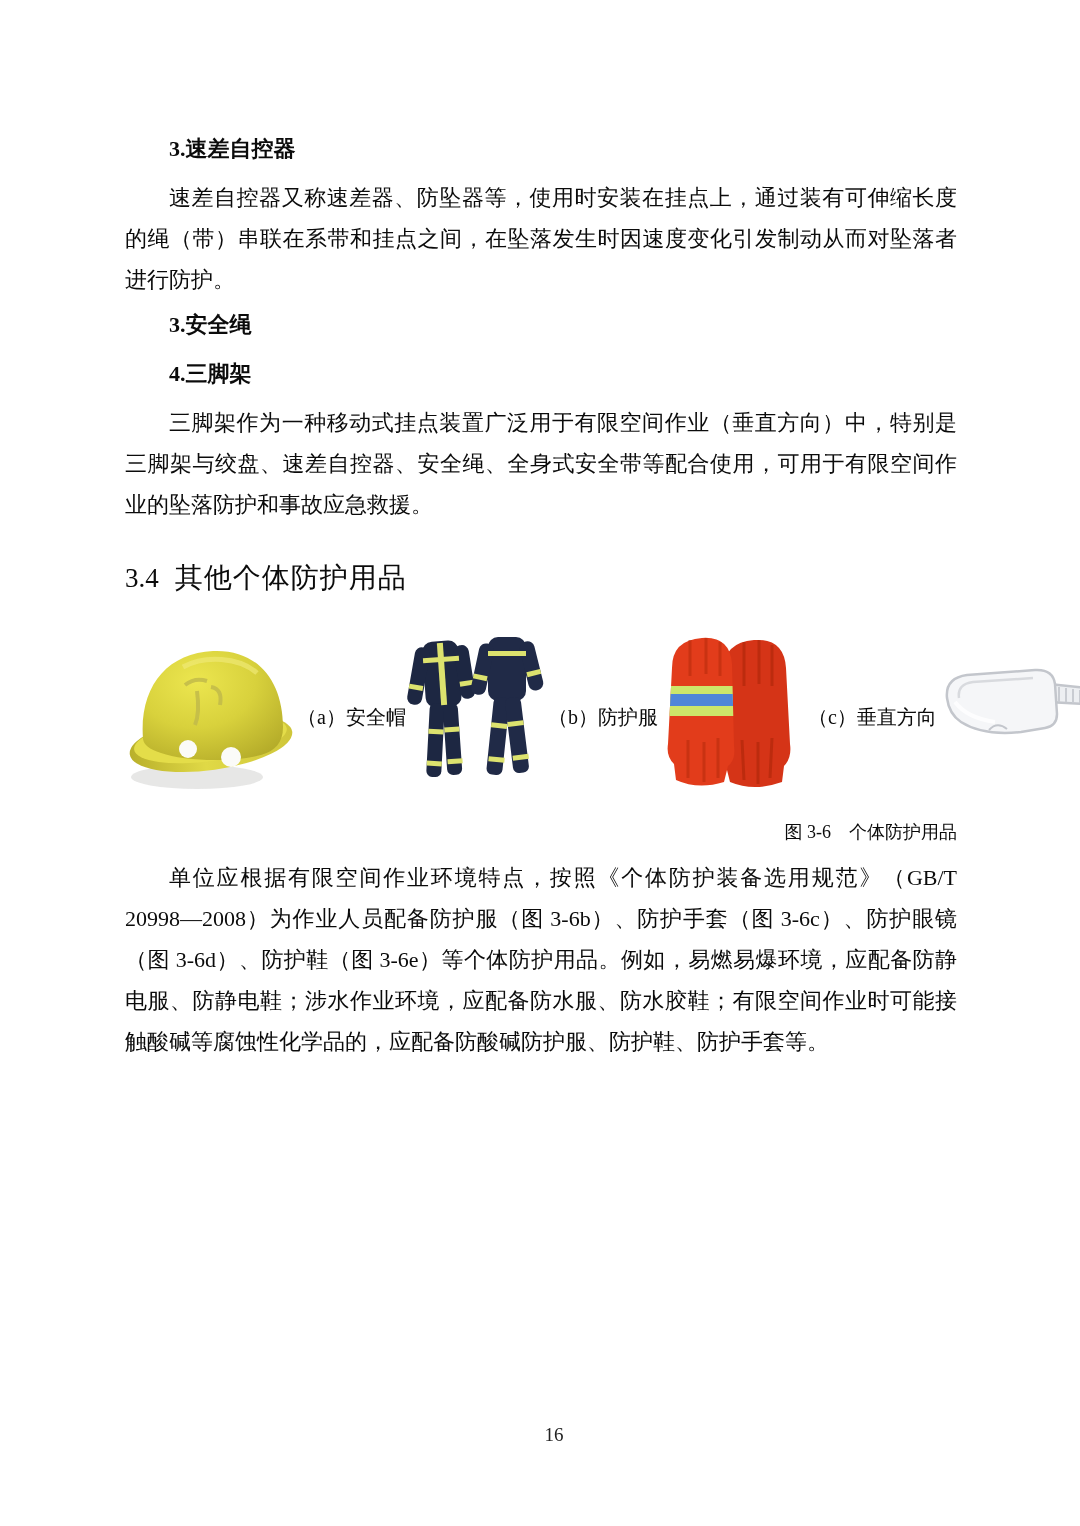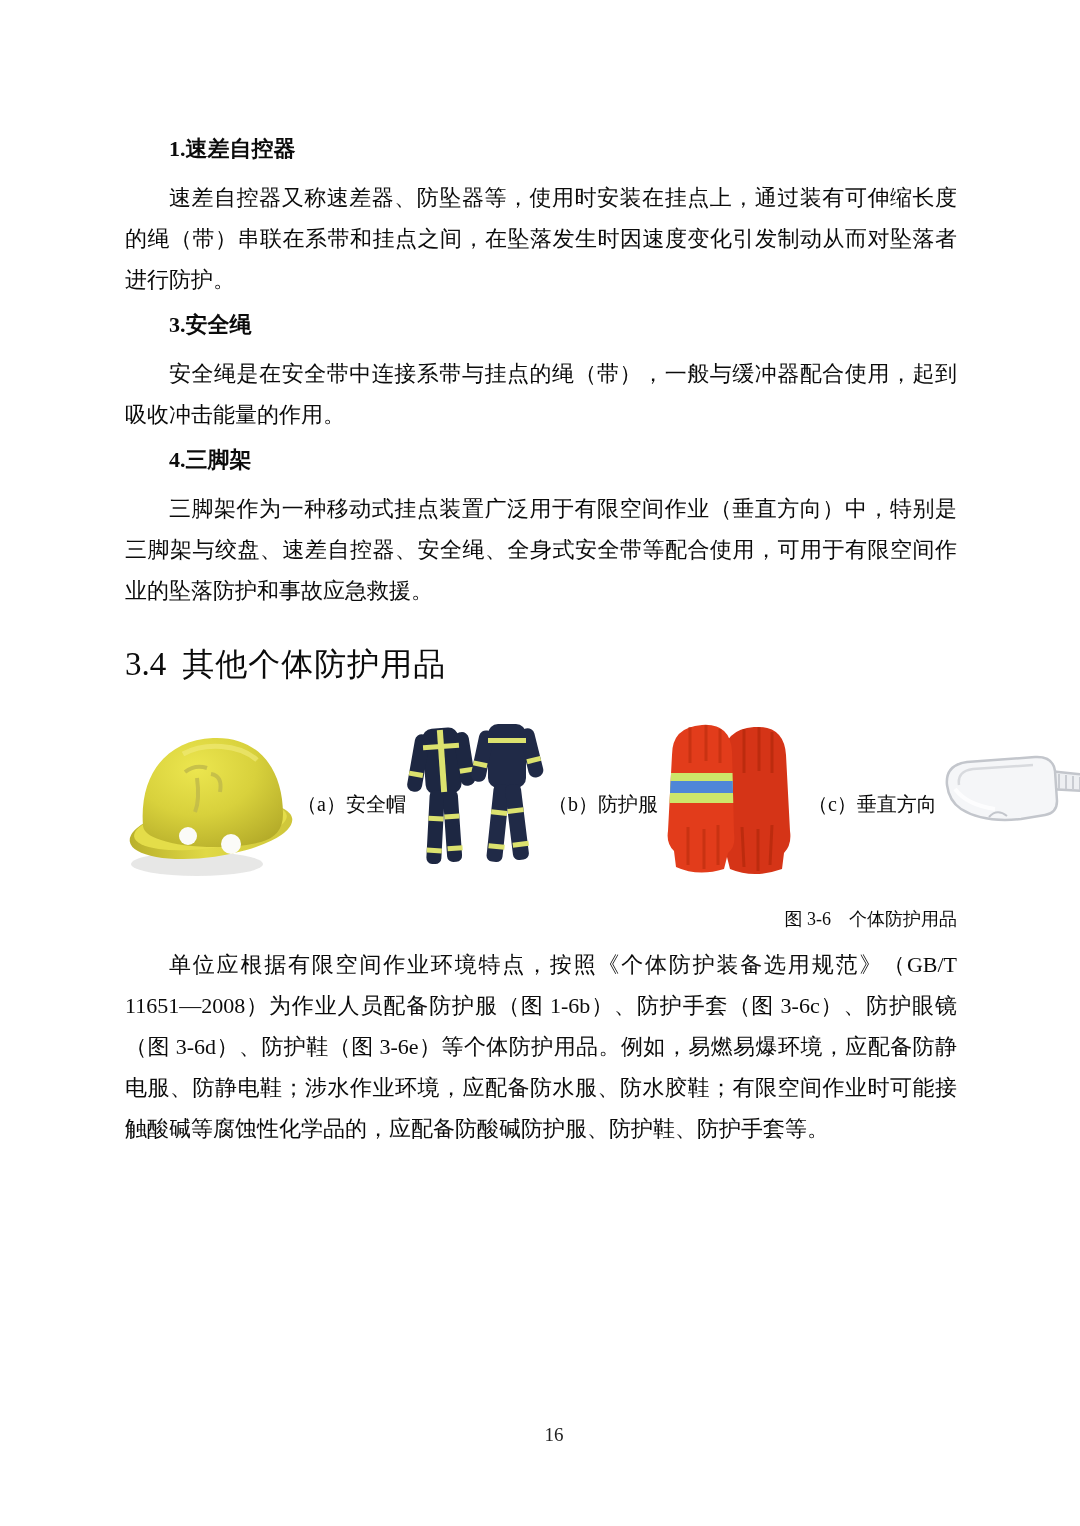--- a/index.html
+++ b/index.html
@@ -31,26 +31,26 @@
     text-indent:2em;
     margin:4px 0 8px 0;
   }
   .section-head{
     margin:30px 0 0 0;
     line-height:46px;
     font-weight:normal;
   }
   .sec-num{
     font-family:"Liberation Serif","DejaVu Serif",serif;
-    font-size:33px;
+    font-size:27px;
     margin-right:16px;
   }
   .sec-title{
-    font-family:Liberation Serif, serif;
-    font-size:32px;
+    font-family:Liberation Mono, monospace;
+    font-size:28px;
     font-weight:500;
     letter-spacing:1px;
   }
   .intro-text{margin-top:24px;}
   .ppe-figure{margin:6px 0 0 0;}
   .ppe-row{
     display:flex;
     width:832px;
     height:204px;
     align-items:flex-end;
@@ -86,25 +86,24 @@
     color:#222;
     padding-left:28px;
   }
 </style>
 </head>
 <body>
 
 <div class="page">
   <div class="content">
 
-    <h3 class="subhead">1.速差自控器</h3>
+    <h3 class="subhead">3.速差自控器</h3>
     <p class="body-text">速差自控器又称速差器、防坠器等，使用时安装在挂点上，通过装有可伸缩长度的绳（带）串联在系带和挂点之间，在坠落发生时因速度变化引发制动从而对坠落者进行防护。</p>
 
     <h3 class="subhead">3.安全绳</h3>
-    <p class="body-text">安全绳是在安全带中连接系带与挂点的绳（带），一般与缓冲器配合使用，起到吸收冲击能量的作用。</p>
 
     <h3 class="subhead">4.三脚架</h3>
     <p class="body-text">三脚架作为一种移动式挂点装置广泛用于有限空间作业（垂直方向）中，特别是三脚架与绞盘、速差自控器、安全绳、全身式安全带等配合使用，可用于有限空间作业的坠落防护和事故应急救援。</p>
 
     <h2 class="section-head">
       <span class="sec-num">3.4</span><span class="sec-title">其他个体防护用品</span>
     </h2>
 
 
     <figure class="ppe-figure" style="margin-left:0;margin-right:0;">
@@ -275,18 +274,18 @@
               </g>
             </svg>
           </span>
           <div class="ppe-caption">（e）防护鞋</div>
         </div>
 
       </div>
       <figcaption class="fig-caption">图 3-6　个体防护用品</figcaption>
     </figure>
 
-    <p class="body-text final-para">单位应根据有限空间作业环境特点，按照《个体防护装备选用规范》（GB/T 11651—2008）为作业人员配备防护服（图 1-6b）、防护手套（图 3-6c）、防护眼镜（图 3-6d）、防护鞋（图 3-6e）等个体防护用品。例如，易燃易爆环境，应配备防静电服、防静电鞋；涉水作业环境，应配备防水服、防水胶鞋；有限空间作业时可能接触酸碱等腐蚀性化学品的，应配备防酸碱防护服、防护鞋、防护手套等。</p>
+    <p class="body-text final-para">单位应根据有限空间作业环境特点，按照《个体防护装备选用规范》（GB/T 20998—2008）为作业人员配备防护服（图 3-6b）、防护手套（图 3-6c）、防护眼镜（图 3-6d）、防护鞋（图 3-6e）等个体防护用品。例如，易燃易爆环境，应配备防静电服、防静电鞋；涉水作业环境，应配备防水服、防水胶鞋；有限空间作业时可能接触酸碱等腐蚀性化学品的，应配备防酸碱防护服、防护鞋、防护手套等。</p>
 
   </div>
 
   <div class="page-number">16</div>
 </div>
 
 </body></html>

